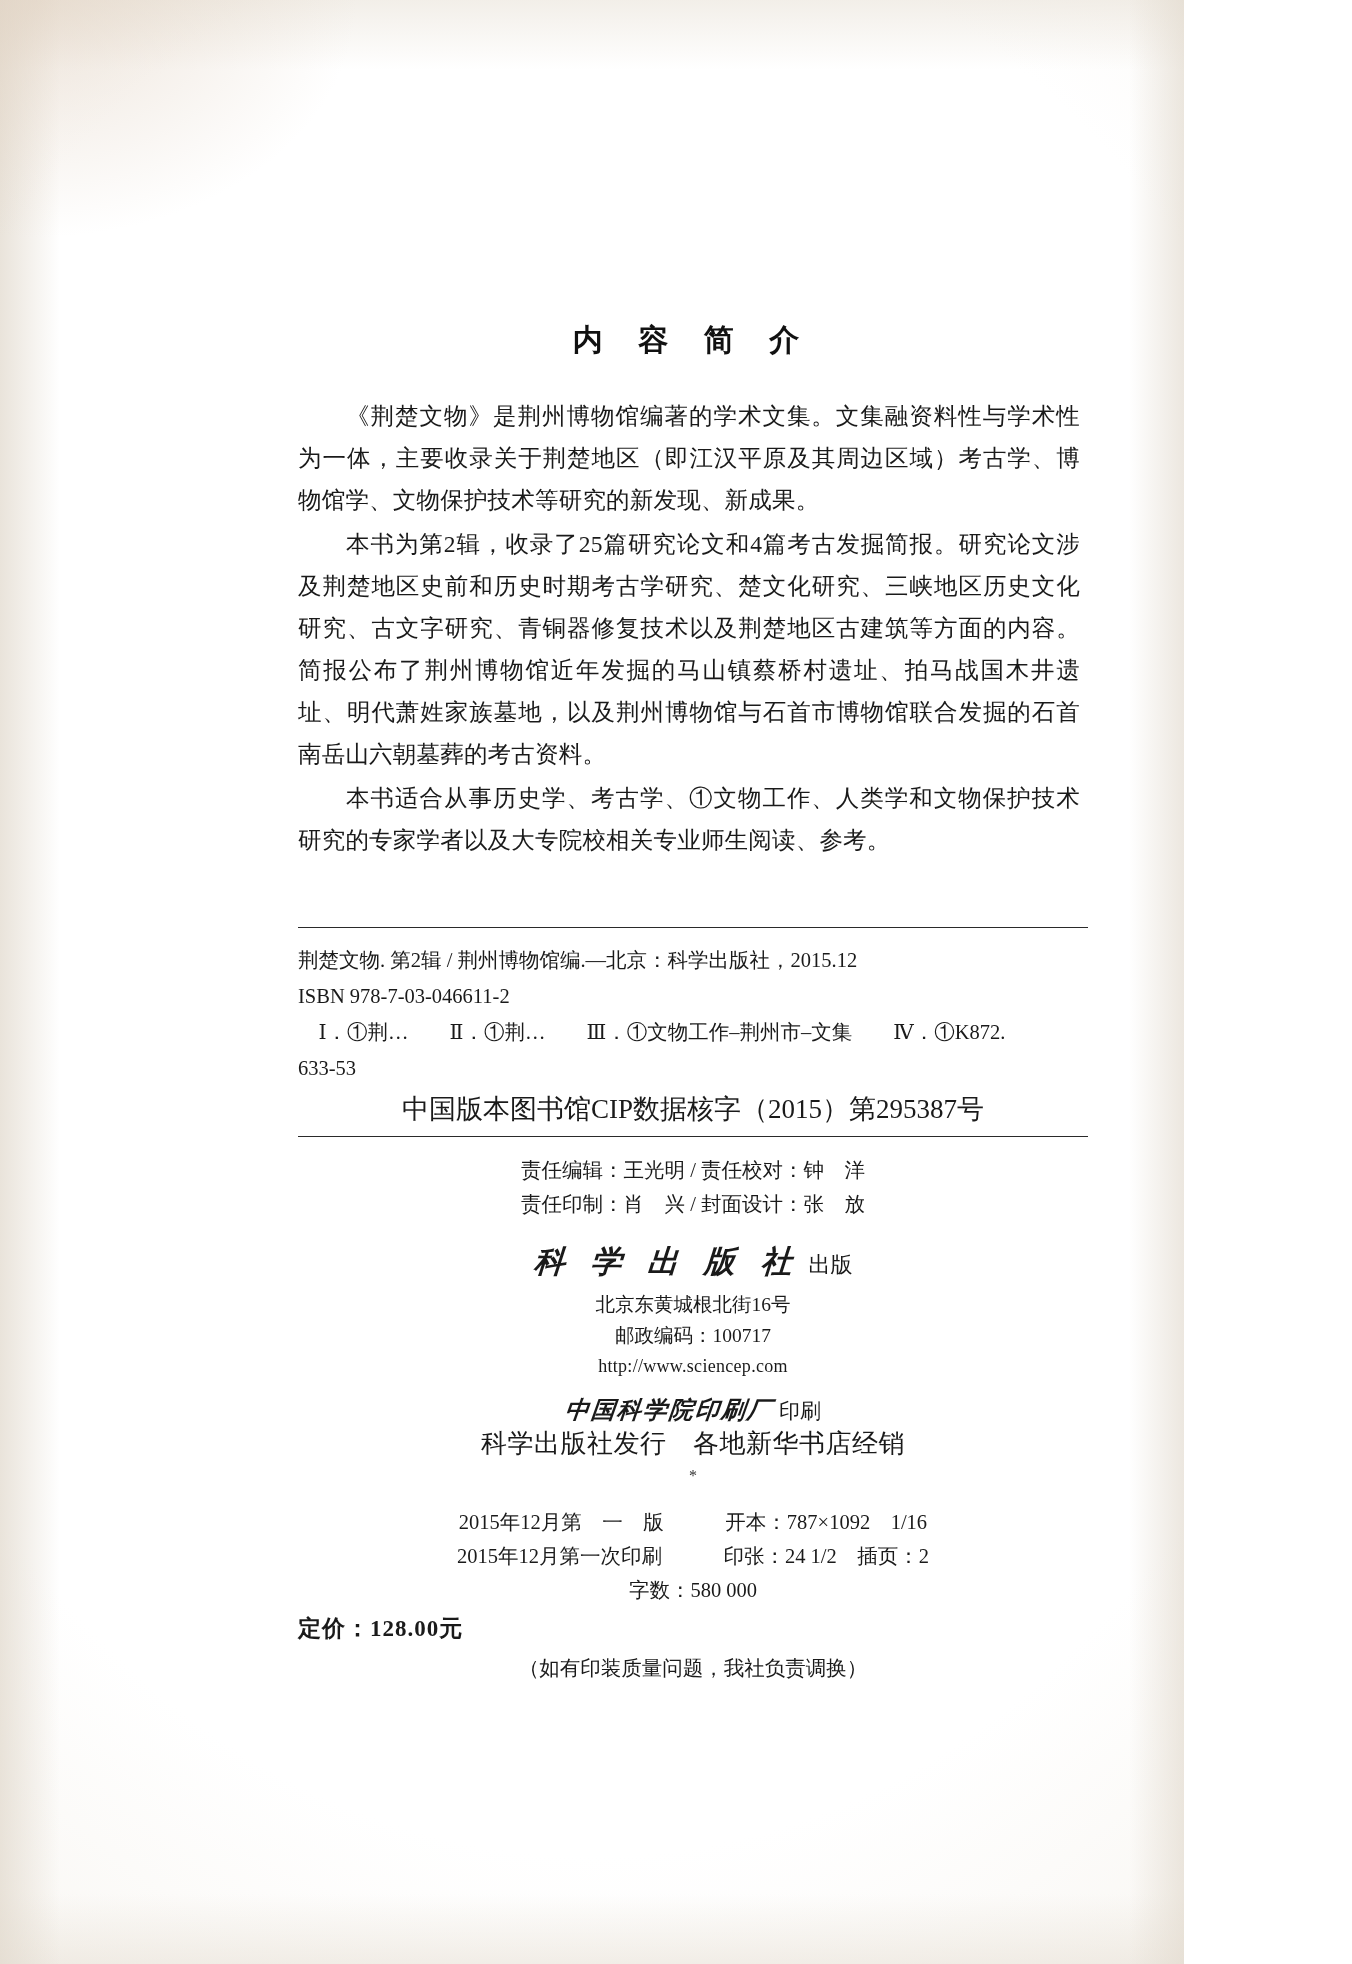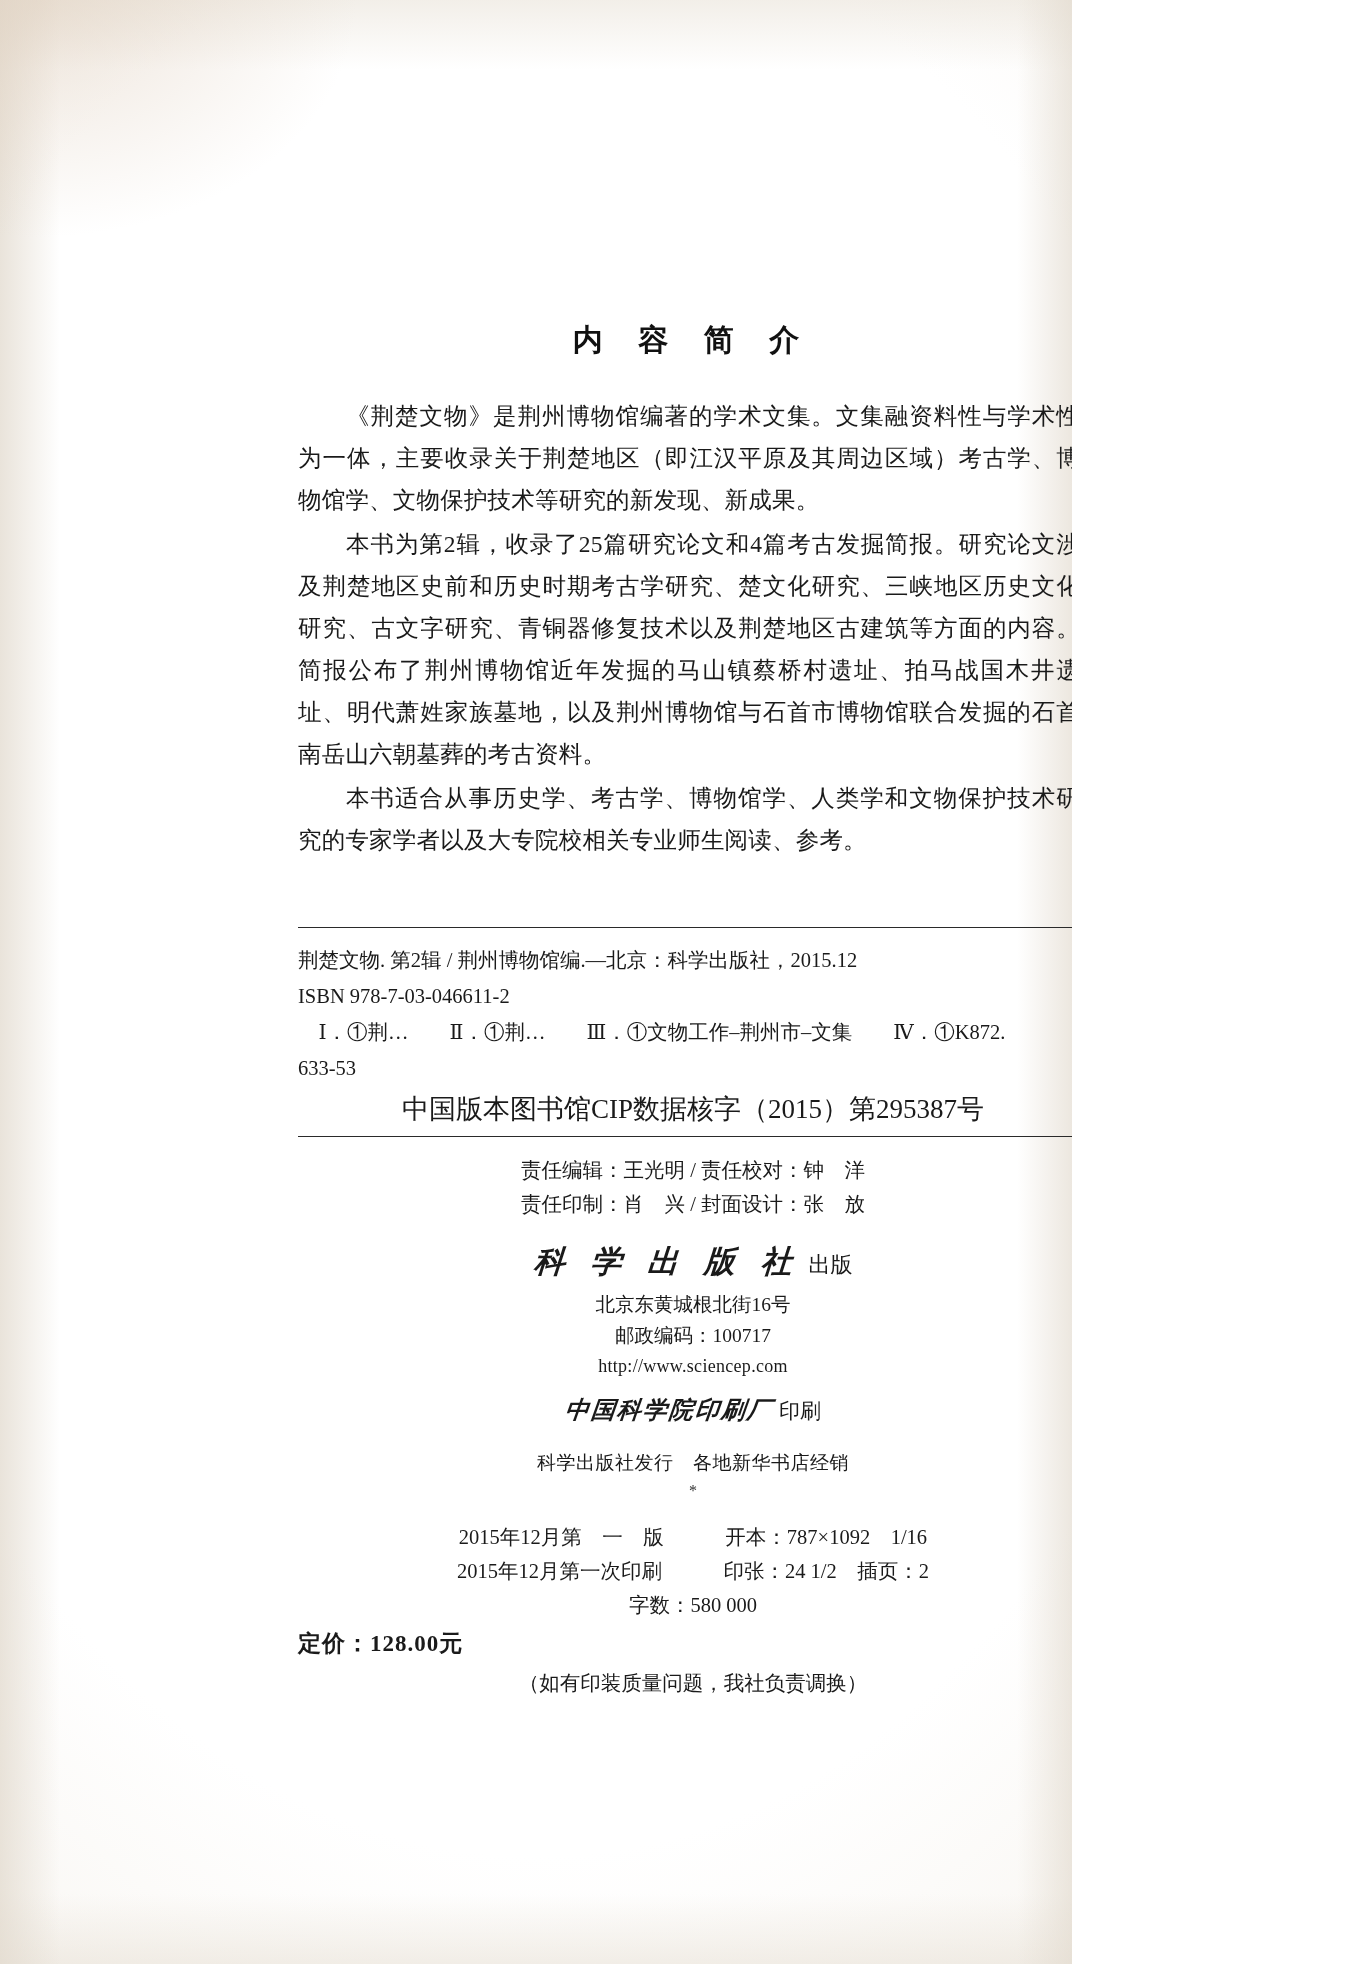--- a/index.html
+++ b/index.html
@@ -10,21 +10,21 @@
     width: 1352px;
     height: 1964px;
     background: #ffffff;
     font-family: "Liberation Serif", "DejaVu Serif", serif;
     color: #1a1a1a;
     overflow: hidden;
   }
   
   .page {
     position: relative;
-    width: 1072px;
+    width: 1184px;
     height: 1964px;
     background:
       radial-gradient(ellipse 120% 90% at 50% 45%, #ffffff 55%, #f7f4ef 80%, #efeae2 100%);
     overflow: hidden;
     text-decoration: underline;
   }
   .page::before {
     content: "";
     position: absolute;
     inset: 0;
@@ -158,22 +158,22 @@
   }
   .printer .suffix {
     font-weight: normal;
     font-size: 21px;
     font-style: normal;
     margin-left: 6px;
   }
 
   .distrib {
     text-align: center;
-    font-size: 19px;
-    margin-top: 24px;
+    font-size: 26px;
+    margin-top: 0;
     letter-spacing: 0.5px;
   }
   .star {
     text-align: center;
     font-size: 16px;
     margin-top: 6px;
     color: #333;
   }
 
   .specs {
@@ -198,21 +198,21 @@
 </head>
 <body>
 
 <div class="page">
   <div class="content">
 
     <div class="section-title">内 容 简 介</div>
 
     <p class="para">《荆楚文物》是荆州博物馆编著的学术文集。文集融资料性与学术性为一体，主要收录关于荆楚地区（即江汉平原及其周边区域）考古学、博物馆学、文物保护技术等研究的新发现、新成果。</p>
     <p class="para">本书为第2辑，收录了25篇研究论文和4篇考古发掘简报。研究论文涉及荆楚地区史前和历史时期考古学研究、楚文化研究、三峡地区历史文化研究、古文字研究、青铜器修复技术以及荆楚地区古建筑等方面的内容。简报公布了荆州博物馆近年发掘的马山镇蔡桥村遗址、拍马战国木井遗址、明代萧姓家族墓地，以及荆州博物馆与石首市博物馆联合发掘的石首南岳山六朝墓葬的考古资料。</p>
-    <p class="para">本书适合从事历史学、考古学、博物馆学、人类学和文物保护技术研究的专家学者以及大专院校相关专业师生阅读、参考。</p>
+    <p class="para">本书适合从事历史学、考古学、①文物工作、人类学和文物保护技术研究的专家学者以及大专院校相关专业师生阅读、参考。</p>
 
     <div class="cip">
       <hr class="rule">
       <div class="cip-body">
         <div>荆楚文物. 第2辑 / 荆州博物馆编.—北京：科学出版社，2015.12</div>
         <div>ISBN 978-7-03-046611-2</div>
         <div>　Ⅰ．①荆…　　Ⅱ．①荆…　　Ⅲ．①文物工作–荆州市–文集　　Ⅳ．①K872.</div>
         <div>633-53</div>
       </div>
       <div class="cip-centerline">中国版本图书馆CIP数据核字（2015）第295387号</div>

